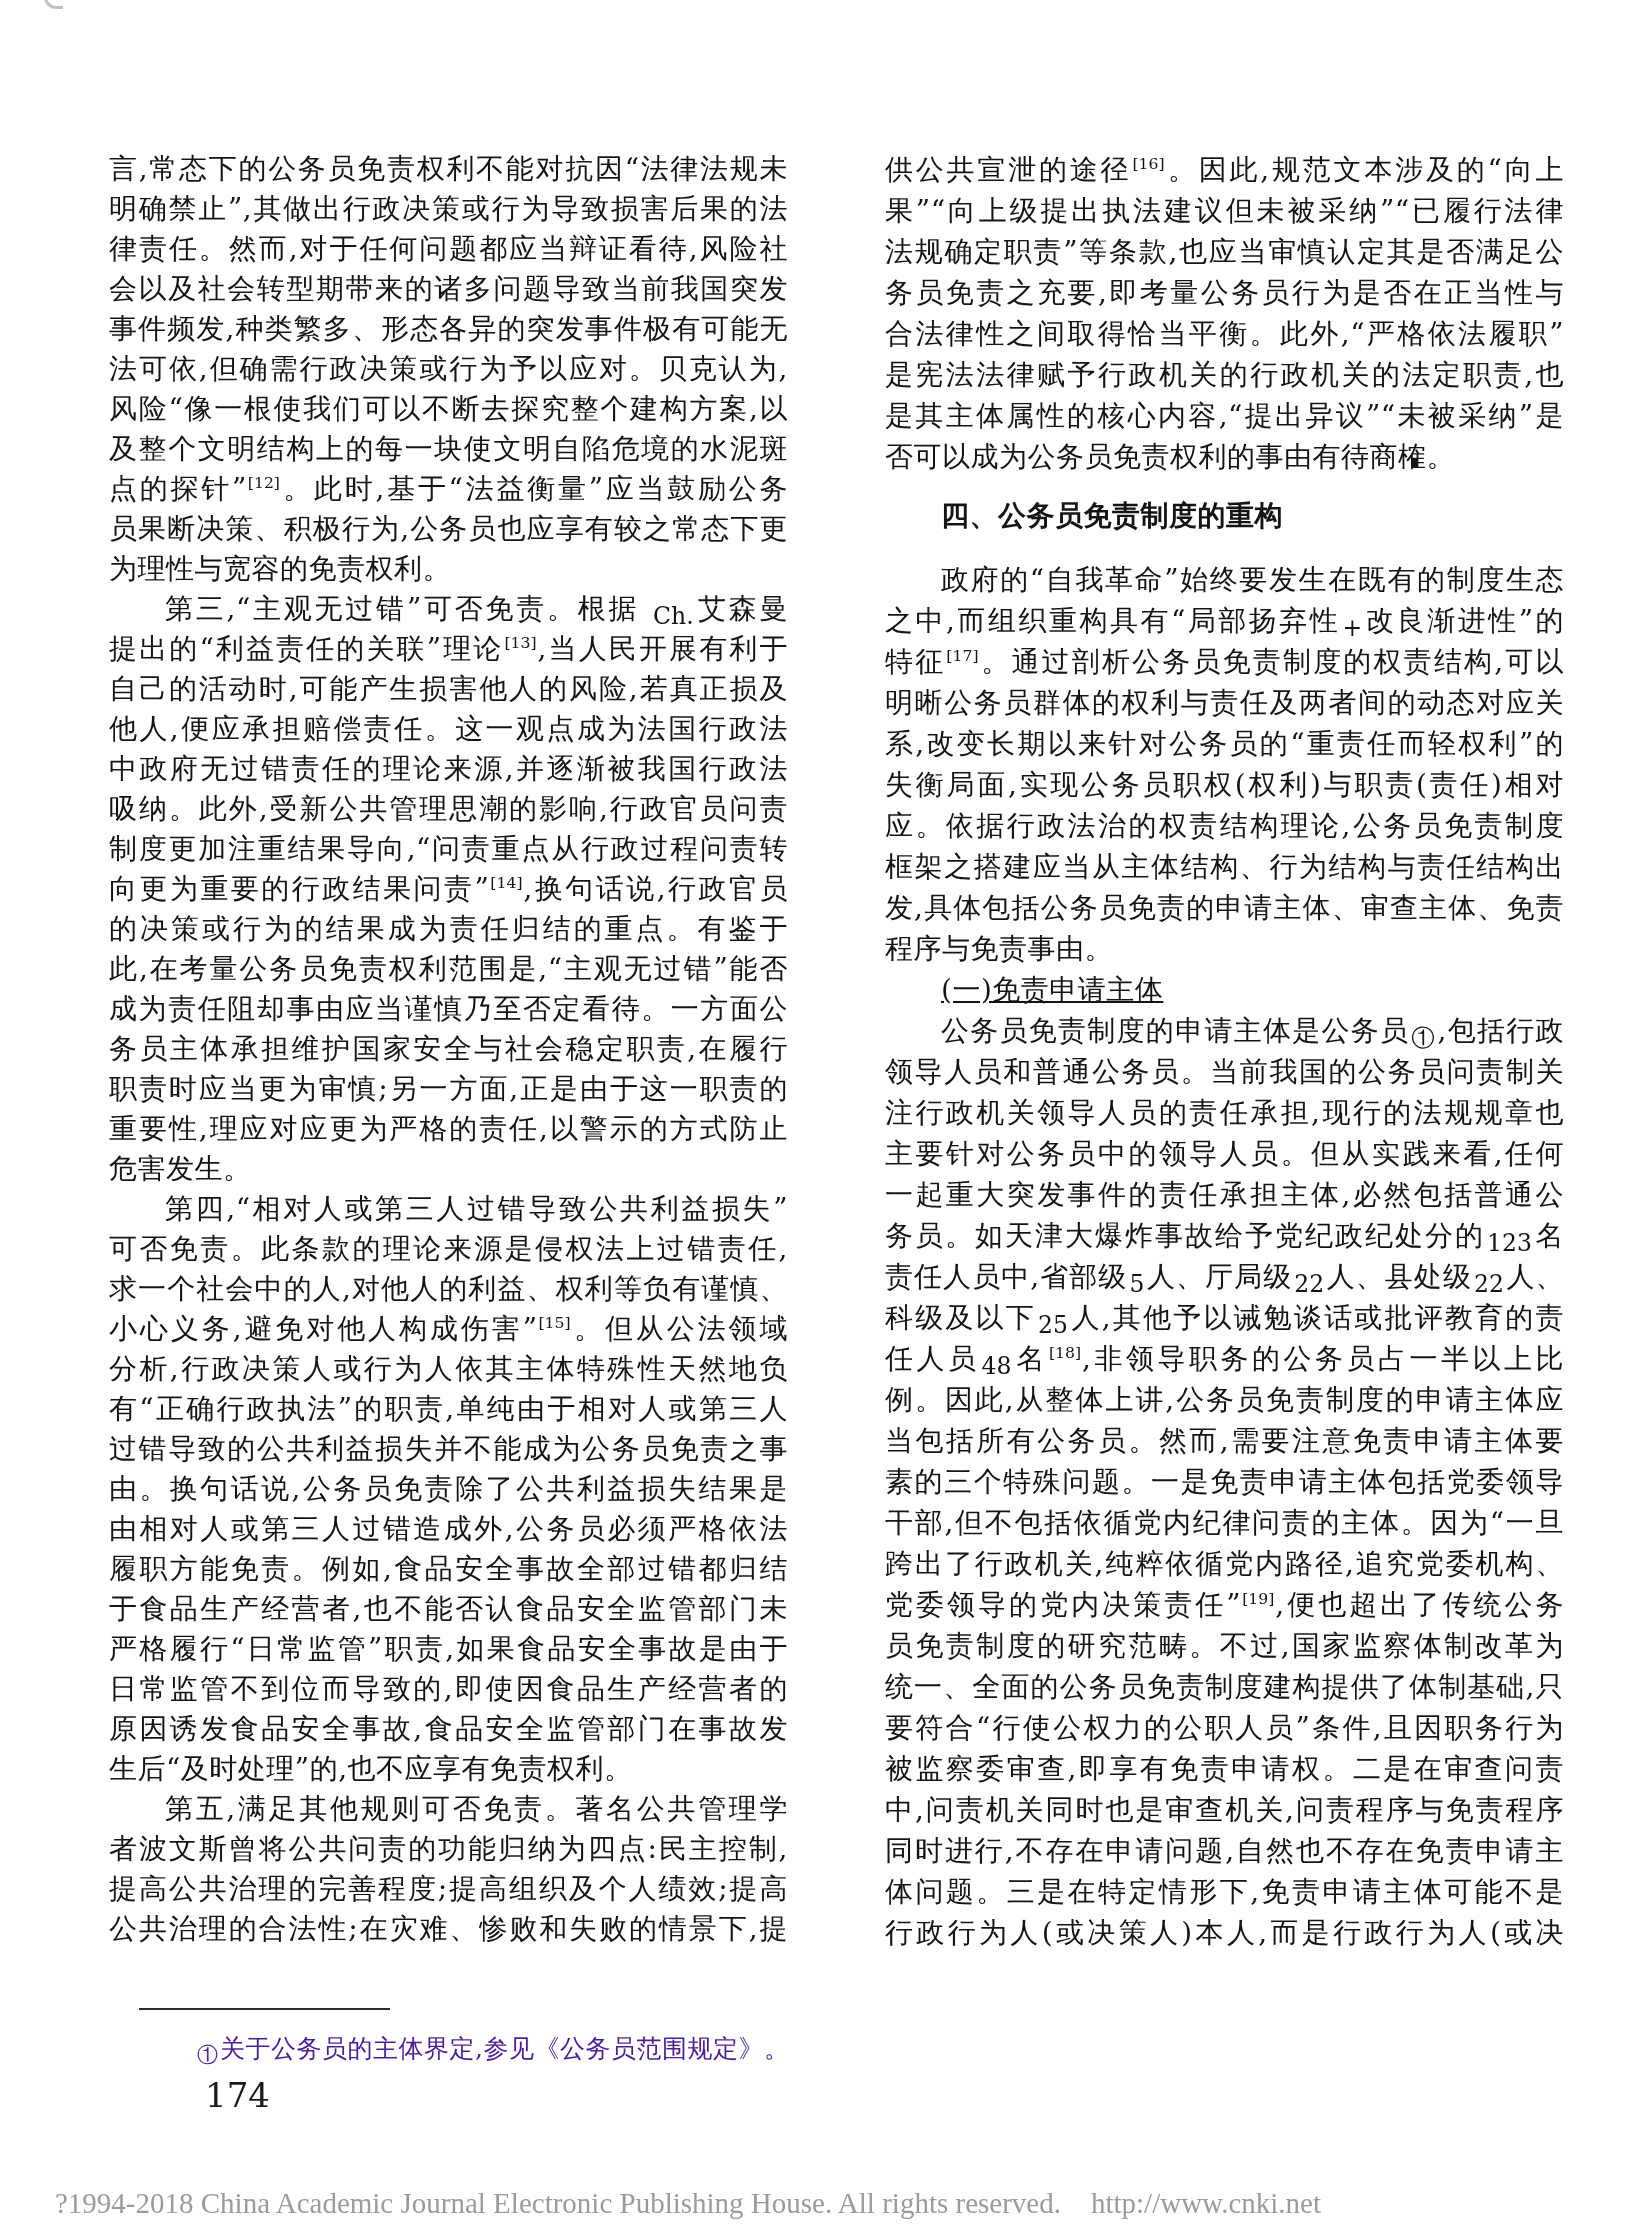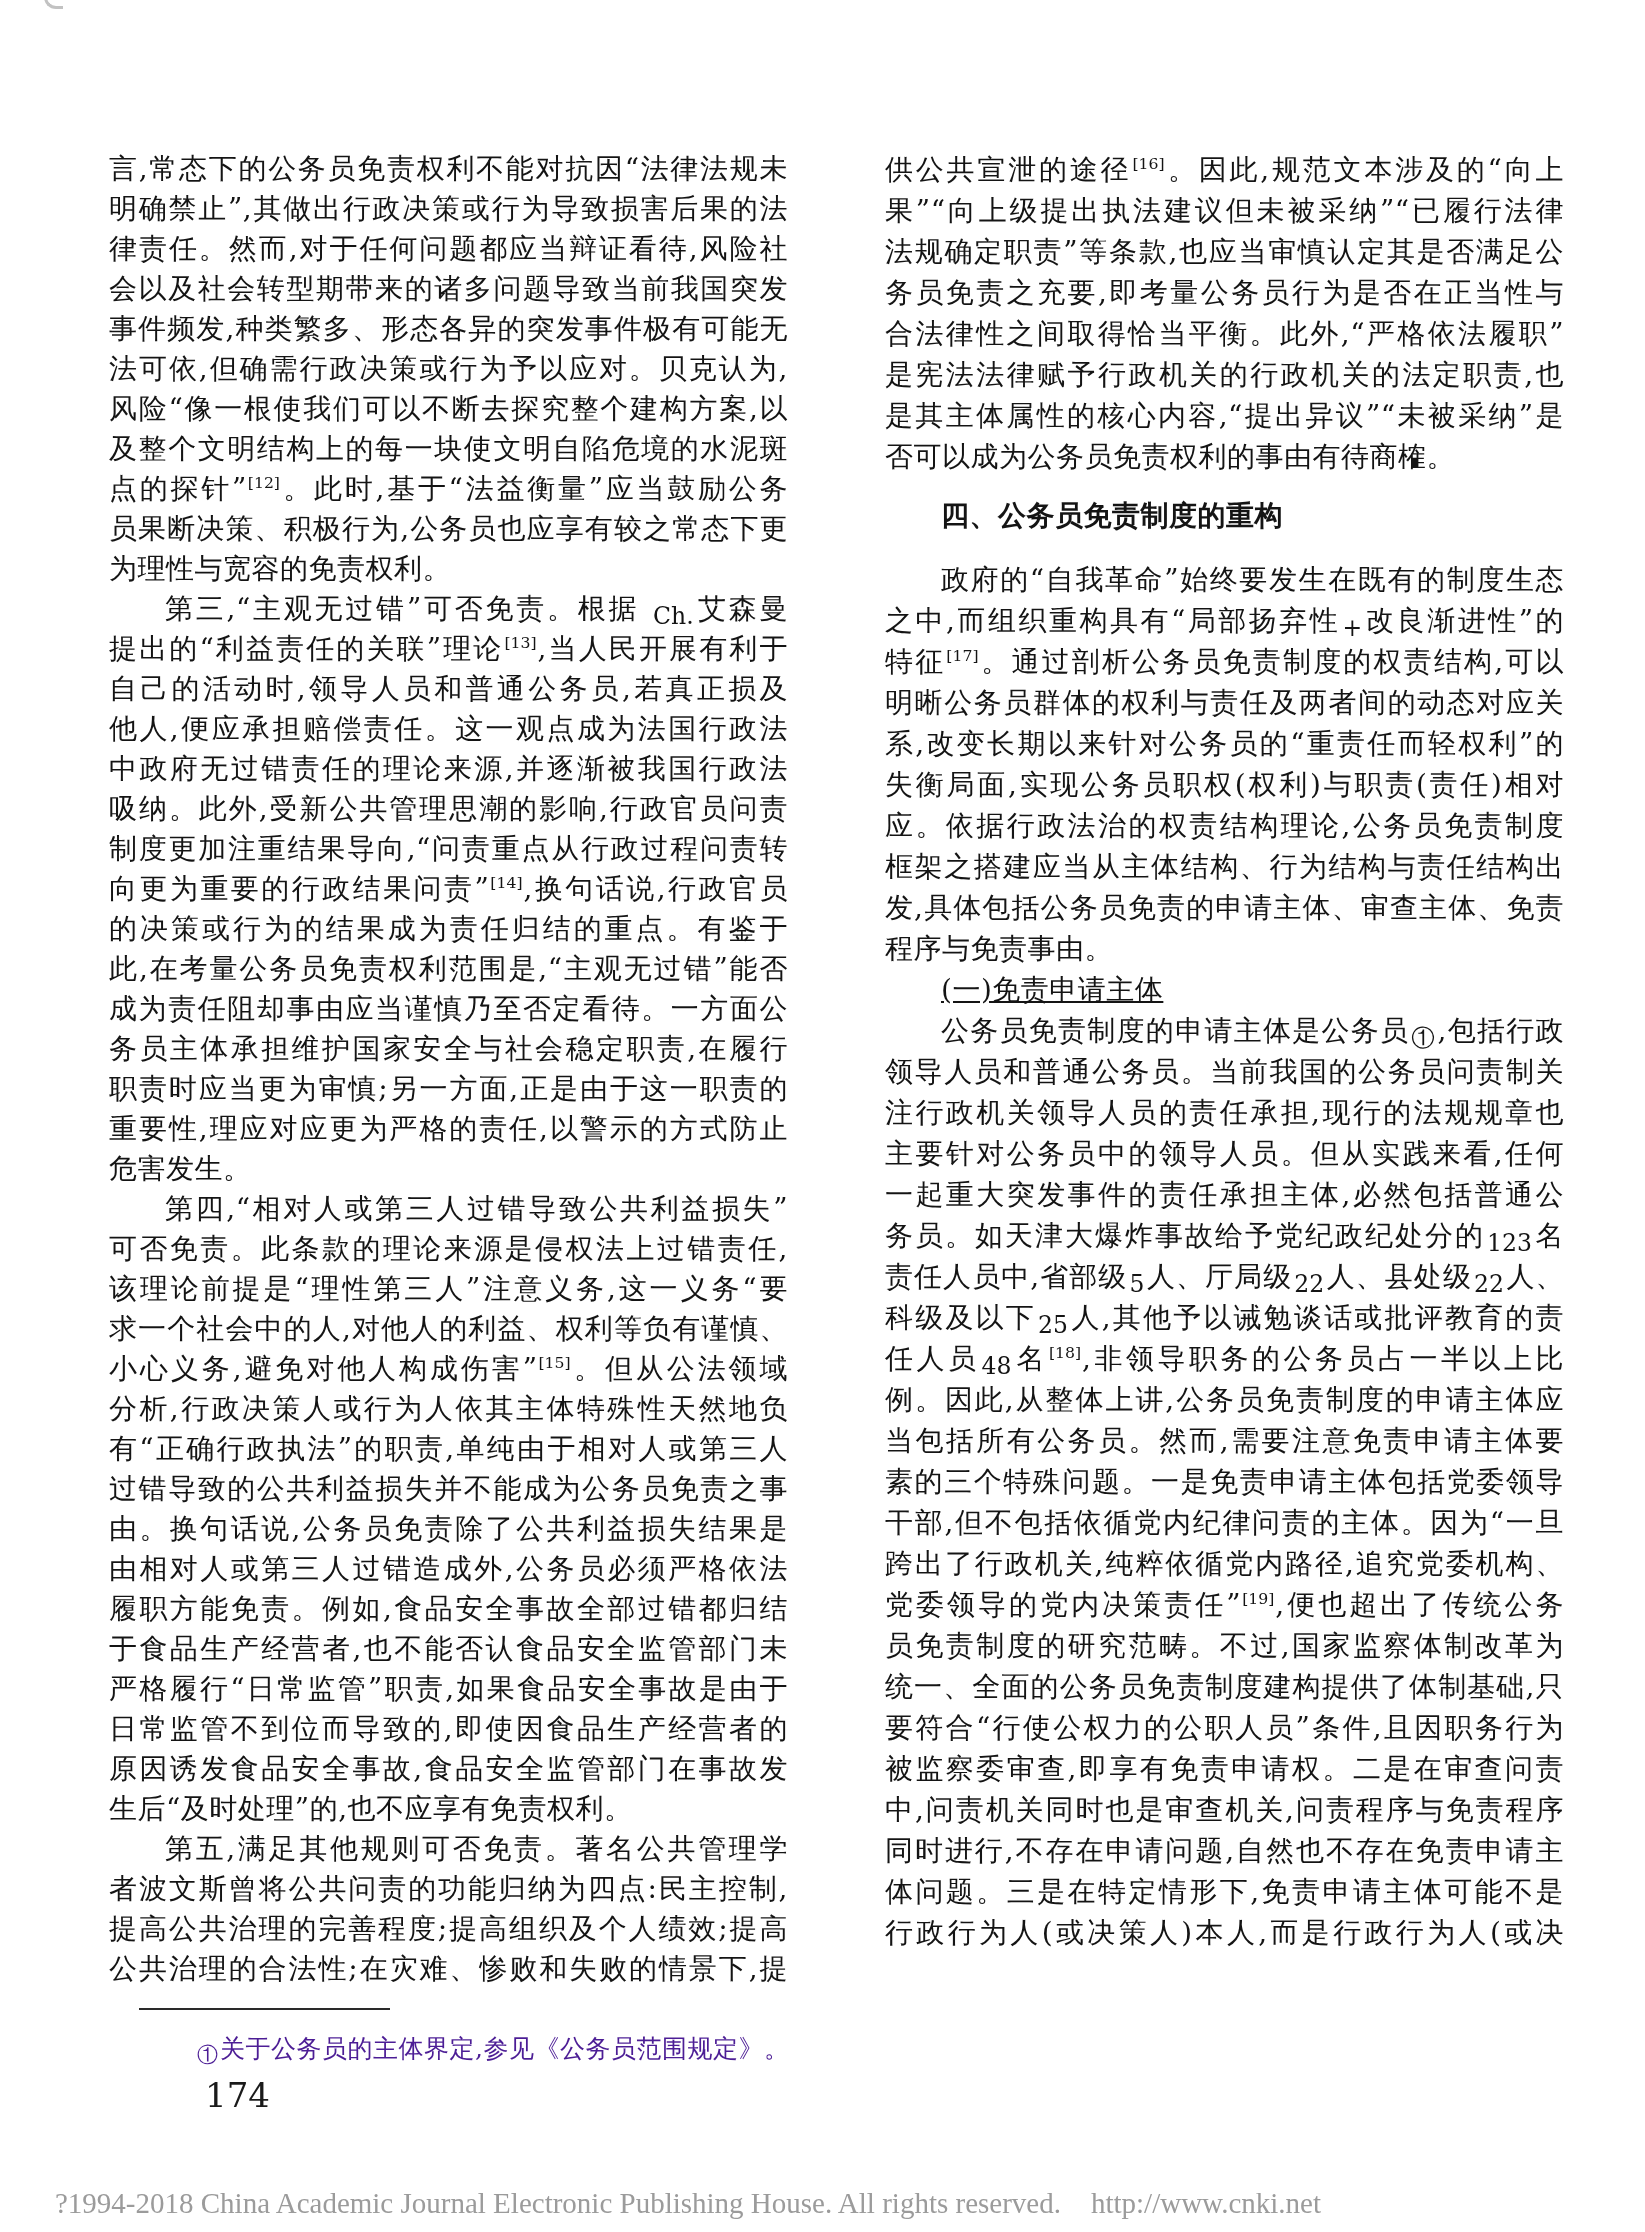--- a/index.html
+++ b/index.html
@@ -72,36 +72,35 @@
     <div class="line">会以及社会转型期带来的诸多问题导致当前我国突发</div>
     <div class="line">事件频发,种类繁多、形态各异的突发事件极有可能无</div>
     <div class="line">法可依,但确需行政决策或行为予以应对。贝克认为,</div>
     <div class="line">风险“像一根使我们可以不断去探究整个建构方案,以</div>
     <div class="line">及整个文明结构上的每一块使文明自陷危境的水泥斑</div>
     <div class="line">点的探针”<span class="sup">[12]</span>。此时,基于“法益衡量”应当鼓励公务</div>
     <div class="line">员果断决策、积极行为,公务员也应享有较之常态下更</div>
     <div class="line end">为理性与宽容的免责权利。</div>
     <div class="line indent">第三,“主观无过错”可否免责。根据 <span class="low">Ch.</span>艾森曼</div>
     <div class="line">提出的“利益责任的关联”理论<span class="sup">[13]</span>,当人民开展有利于</div>
-    <div class="line">自己的活动时,领导人员和普通公务员,若真正损及</div>
+    <div class="line">自己的活动时,可能产生损害他人的风险,若真正损及</div>
     <div class="line">他人,便应承担赔偿责任。这一观点成为法国行政法</div>
     <div class="line">中政府无过错责任的理论来源,并逐渐被我国行政法</div>
     <div class="line">吸纳。此外,受新公共管理思潮的影响,行政官员问责</div>
     <div class="line">制度更加注重结果导向,“问责重点从行政过程问责转</div>
     <div class="line">向更为重要的行政结果问责”<span class="sup">[14]</span>,换句话说,行政官员</div>
     <div class="line">的决策或行为的结果成为责任归结的重点。有鉴于</div>
     <div class="line">此,在考量公务员免责权利范围是,“主观无过错”能否</div>
     <div class="line">成为责任阻却事由应当谨慎乃至否定看待。一方面公</div>
     <div class="line">务员主体承担维护国家安全与社会稳定职责,在履行</div>
     <div class="line">职责时应当更为审慎;另一方面,正是由于这一职责的</div>
     <div class="line">重要性,理应对应更为严格的责任,以警示的方式防止</div>
     <div class="line end">危害发生。</div>
     <div class="line indent">第四,“相对人或第三人过错导致公共利益损失”</div>
     <div class="line">可否免责。此条款的理论来源是侵权法上过错责任,</div>
-    <div class="line">该理论前提是“理性第三人”注意义务,这一义务“要</div>
     <div class="line">求一个社会中的人,对他人的利益、权利等负有谨慎、</div>
     <div class="line">小心义务,避免对他人构成伤害”<span class="sup">[15]</span>。但从公法领域</div>
     <div class="line">分析,行政决策人或行为人依其主体特殊性天然地负</div>
     <div class="line">有“正确行政执法”的职责,单纯由于相对人或第三人</div>
     <div class="line">过错导致的公共利益损失并不能成为公务员免责之事</div>
     <div class="line">由。换句话说,公务员免责除了公共利益损失结果是</div>
     <div class="line">由相对人或第三人过错造成外,公务员必须严格依法</div>
     <div class="line">履职方能免责。例如,食品安全事故全部过错都归结</div>
     <div class="line">于食品生产经营者,也不能否认食品安全监管部门未</div>
     <div class="line">严格履行“日常监管”职责,如果食品安全事故是由于</div>

